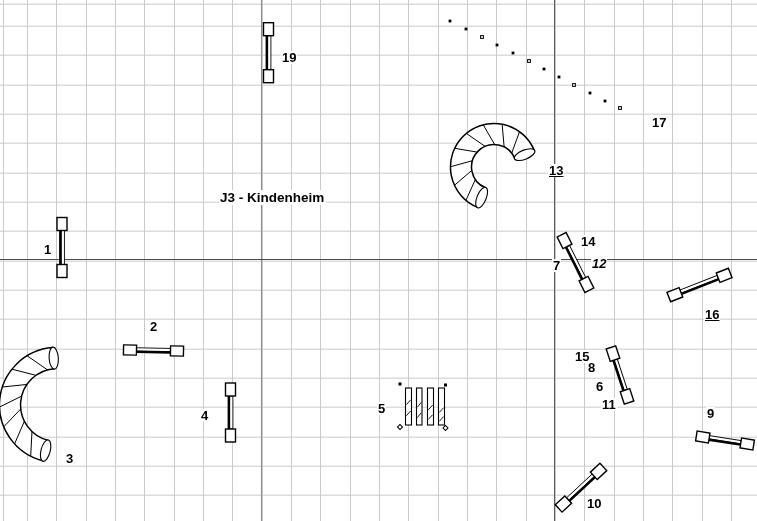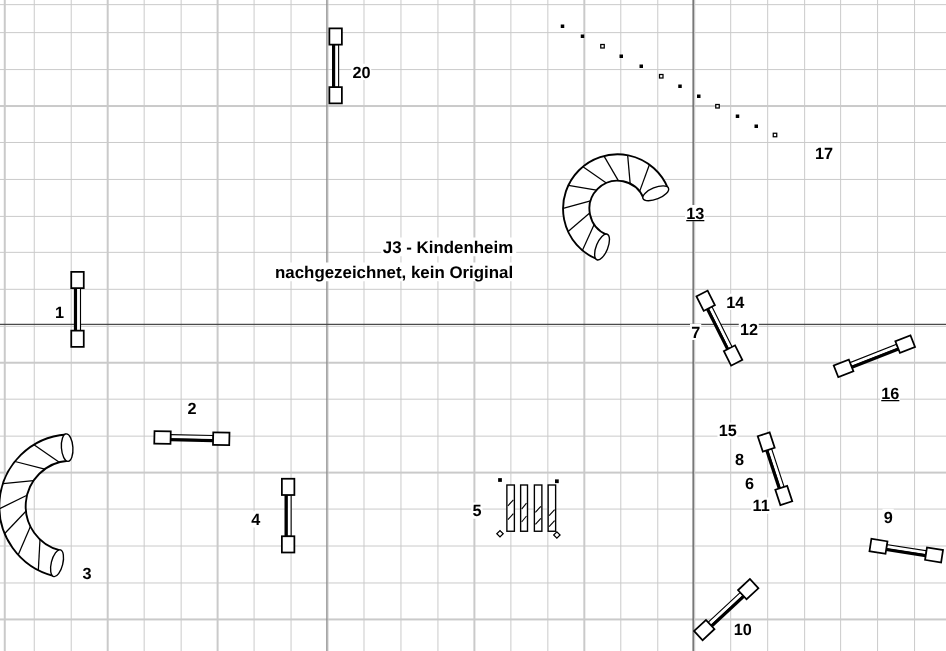--- a/index.html
+++ b/index.html
@@ -156,27 +156,26 @@
       <div class="lbl" style="left: 149px; top: 320px;">2</div>
       <div class="lbl" style="left: 65px; top: 452px;">3</div>
       <div class="lbl" style="left: 200px; top: 409px;">4</div>
       <div class="lbl" style="left: 377px; top: 402px;">5</div>
       <div class="lbl" style="left: 595px; top: 380px;">6</div>
       <div class="lbl" style="left: 552px; top: 259px;">7</div>
       <div class="lbl" style="left: 587px; top: 361px;">8</div>
       <div class="lbl" style="left: 706px; top: 407px;">9</div>
       <div class="lbl" style="left: 586px; top: 497px;">10</div>
       <div class="lbl" style="left: 601px; top: 398px;">11</div>
-      <div class="lbl" style="left: 591px; top: 257px;">12</div>
+      <div class="lbl" style="left: 591px; top: 257px; font-style: italic;">12</div>
       <div class="lbl" style="left: 548px; top: 164px; text-decoration: underline;">13</div>
       <div class="lbl" style="left: 580px; top: 235px;">14</div>
-      <div class="lbl" style="left: 574px; top: 338px; text-align: right;">15</div>
+      <div class="lbl" style="left: 574px; top: 350px; text-align: right;">15</div>
       <div class="lbl" style="left: 704px; top: 308px; text-decoration: underline;">16</div>
       <div class="lbl" style="left: 651px; top: 116px;">17</div>
-      <div class="lbl" style="left: 281px; top: 51px;">20</div>
+      <div class="lbl" style="left: 281px; top: 51px;">19</div>
     </div>
 
   <div id="info">
     <div><span>J3 - Kindenheim</span></div>
-    <div><span>nachgezeichnet, kein Original</span></div>
   </div>
 
 </div>
 
 </body></html>

